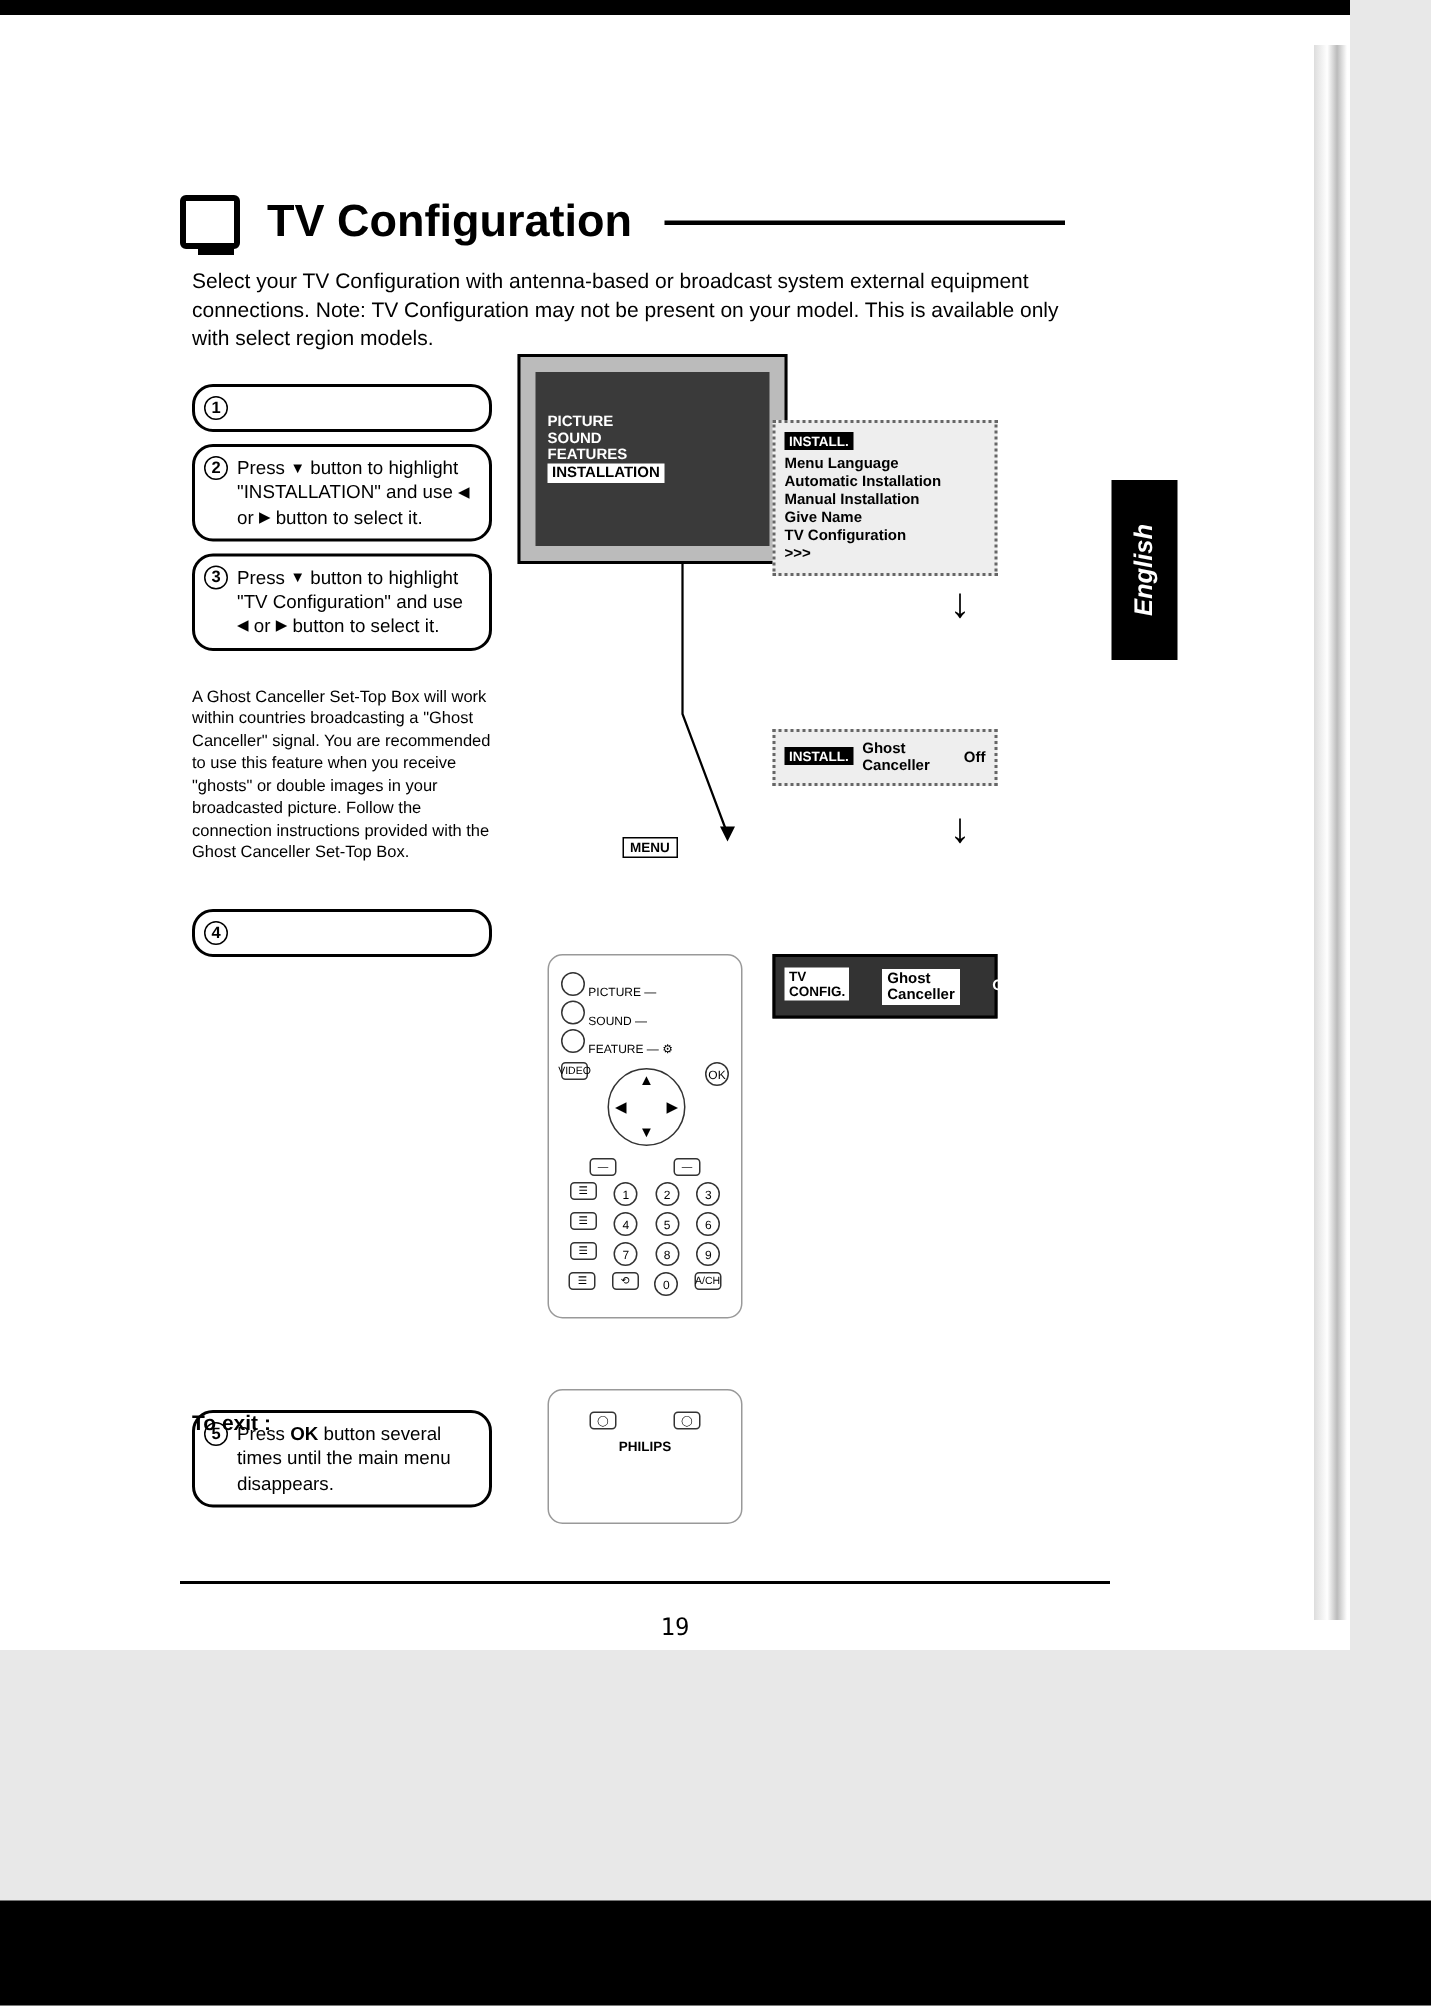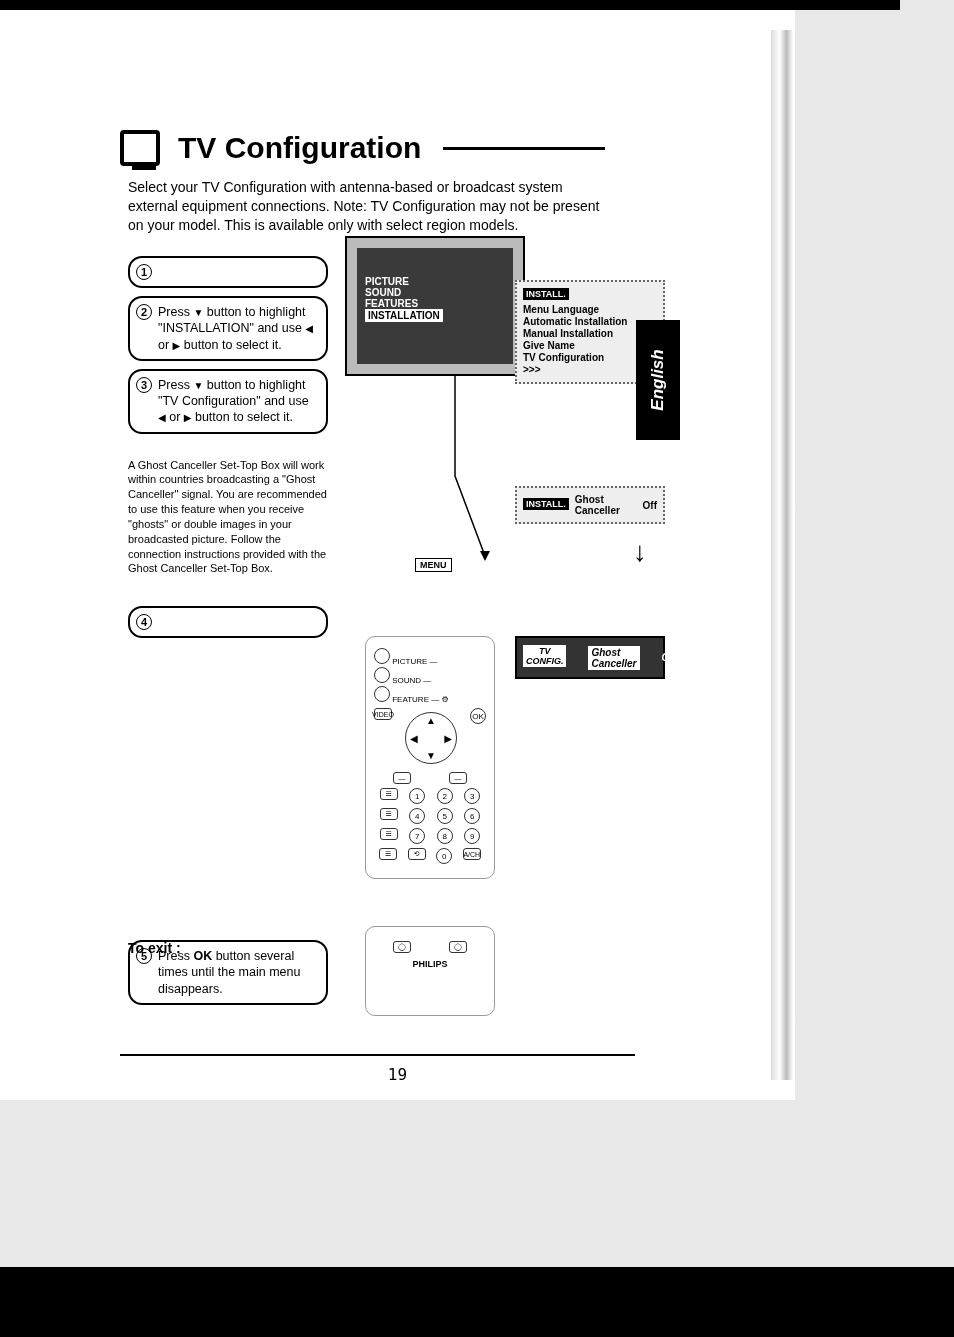--- a/index.html
+++ b/index.html
@@ -6,21 +6,21 @@
   body {
     width: 954px;
     height: 1337px;
     background: #e8e8e8;
     font-family: Arial, Helvetica, sans-serif;
     position: relative;
   }
   .page {
     position: absolute;
     left: 0; top: 0;
-    width: 795px;
+    width: 900px;
     height: 1100px;
     background: #fff;
     padding: 30px 0 0 0;
   }
   .top-black {
     position: absolute;
     top: 0; left: 0;
     width: 900px; height: 10px;
     background: #000;
   }
@@ -146,21 +146,20 @@
     position: absolute;
     font-size: 10px;
     font-weight: 700;
   }
   .tv-frame-right .hdr {
     background: #000; color: #fff;
     padding: 1px 3px;
     font-size: 9px;
     display: inline-block;
     margin-bottom: 3px;
-    text-align: center;
   }
   .tv-frame-right div { margin: 1px 0; }
   .arrow {
     position: absolute;
     font-size: 28px;
     color: #000;
   }
   .remote {
     position: absolute;
     width: 130px;
@@ -208,21 +207,21 @@
   }
   .lang-tab span {
     transform: rotate(-90deg);
     font-style: italic;
     font-weight: 700;
     font-size: 17px;
   }
   .page-num {
     position: absolute;
     left: 50%;
-    bottom: 16px;
+    bottom: 6px;
     transform: translateX(-50%);
     font-size: 16px;
     font-family: monospace;
   }
   .hr-bottom {
     position: absolute;
     left: 120px; right: 160px; bottom: 44px;
     height: 2px; background: #000;
   }
   .footer-black {
@@ -298,21 +297,21 @@
     <div class="arrow" style="left:288px; top:300px;">↓</div>
 
     <svg style="position:absolute; left:50px; top:140px; width:150px; height:190px;">
       <path d="M60 0 L60 100 L90 180" stroke="#000" stroke-width="1.5" fill="none"></path>
       <polygon points="85,175 95,175 90,185" fill="#000"></polygon>
     </svg>
 
     <div style="position:absolute; left:70px; top:322px; border:1px solid #000; font-size:9px; padding:1px 4px; font-weight:700;">MENU</div>
 
     <div class="tv-frame-right" style="left:170px; top:400px; background:#333; color:#fff; border:2px solid #000;">
-      <div style="display:flex; gap:22px; align-items:center;font-style:italic;">
+      <div style="display:flex; gap:22px; align-items:center;">
         <span class="hdr" style="background:#fff;color:#000;">TV CONFIG.</span>
         <span style="background:#fff;color:#000;padding:1px 3px;">Ghost Canceller</span>
         <span>On</span>
       </div>
     </div>
 
     <div class="remote" style="left:20px; top:400px;">
       <div style="margin:1px 0;"><span class="rbtn" style="display:inline-flex;"></span> <span>PICTURE</span> —</div>
       <div style="margin:1px 0;"><span class="rbtn" style="display:inline-flex;"></span> <span>SOUND</span> —</div>
       <div style="margin:1px 0;"><span class="rbtn" style="display:inline-flex;"></span> <span>FEATURE</span> — ⚙</div>

